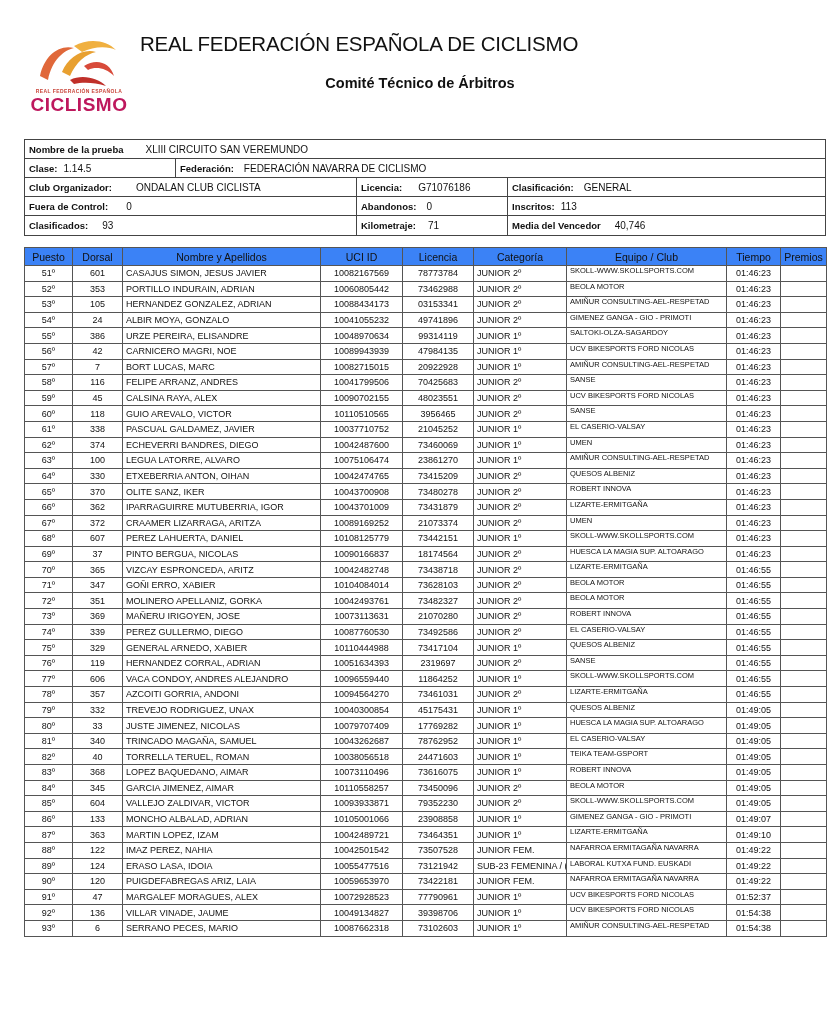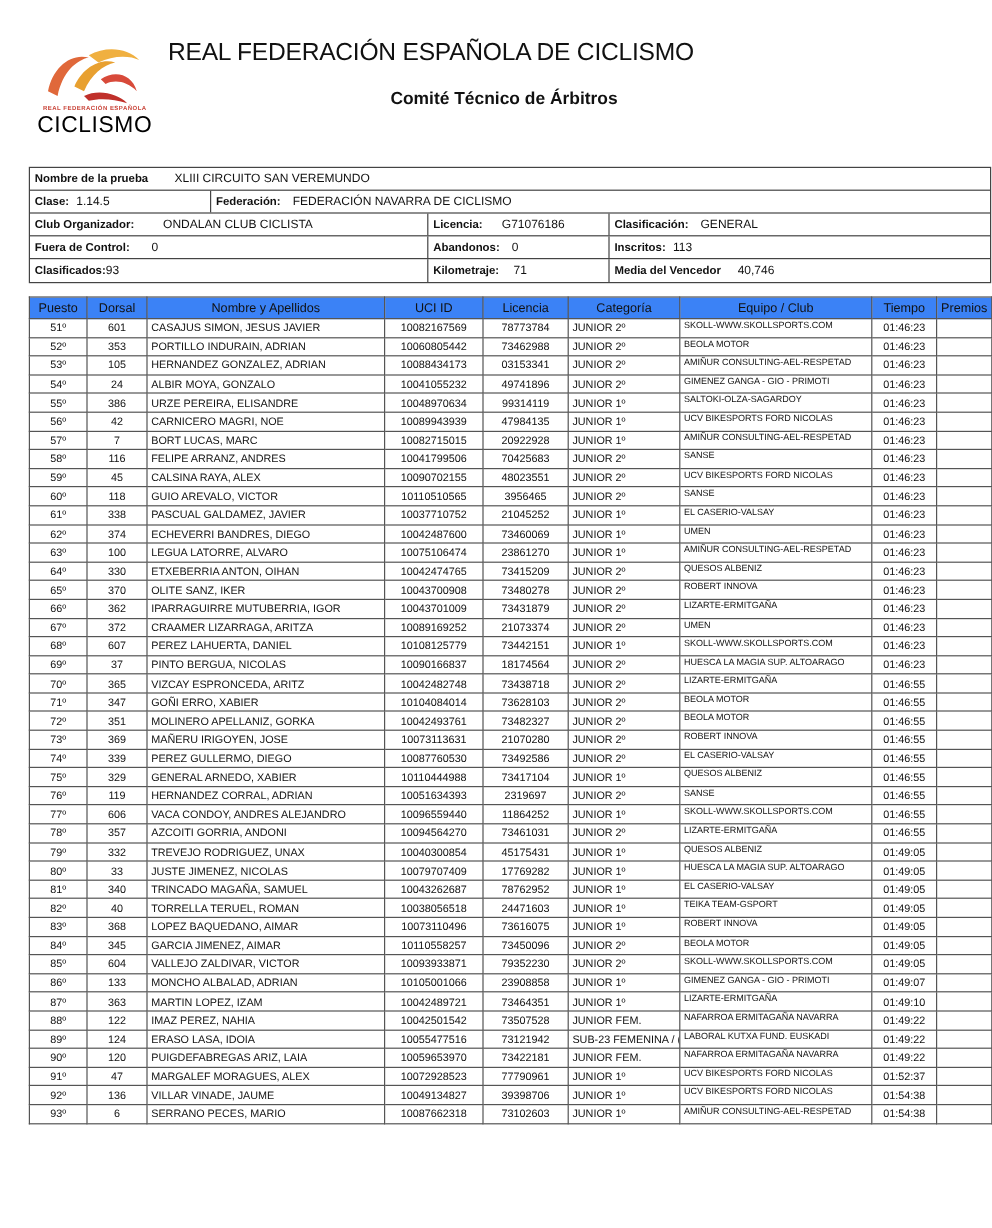--- a/index.html
+++ b/index.html
@@ -11,21 +11,21 @@
   .logo {
     position: absolute; left: 26px; top: 36px; width: 106px; height: 84px;
   }
   .logo svg { position: absolute; left: 8px; top: 0; }
   .logo .sub {
     position: absolute; left: 0; top: 52px; width: 106px; text-align: center;
     font-size: 5px; letter-spacing: 0.4px; color: #c9453a; font-weight: bold;
   }
   .logo .main {
     position: absolute; left: 0; top: 58px; width: 106px; text-align: center;
-    font-size: 19px; font-weight: normal; color: #000000; letter-spacing: 0.5px;
+    font-size: 19px; font-weight: bold; color: #be185d; letter-spacing: 0.5px;
   }
   .title {
     position: absolute; left: 140px; top: 32px; width: 560px; text-align: left;
     font-size: 20.5px; font-weight: normal; letter-spacing: -0.2px;
   }
   .subtitle {
     position: absolute; left: 140px; top: 75px; width: 560px; text-align: center;
     font-size: 14.5px; font-weight: bold;
   }
   .info {
@@ -119,21 +119,21 @@
       <span class="val">0</span>
     </div>
     <div class="cell c3">
       <span class="lbl">Inscritos:</span>
       <span class="val" style="margin-left:6px">113</span>
     </div>
   </div>
   <div class="row">
     <div class="cell c1">
       <span class="lbl">Clasificados:</span>
-      <span class="val" style="margin-left:0">93</span>
+      <span class="val" style="margin-left:14px">93</span>
     </div>
     <div class="cell c2">
       <span class="lbl">Kilometraje:</span>
       <span class="val" style="margin-left:12px">71</span>
     </div>
     <div class="cell c3">
       <span class="lbl">Media del Vencedor</span>
       <span class="val" style="margin-left:14px">40,746</span>
     </div>
   </div>

